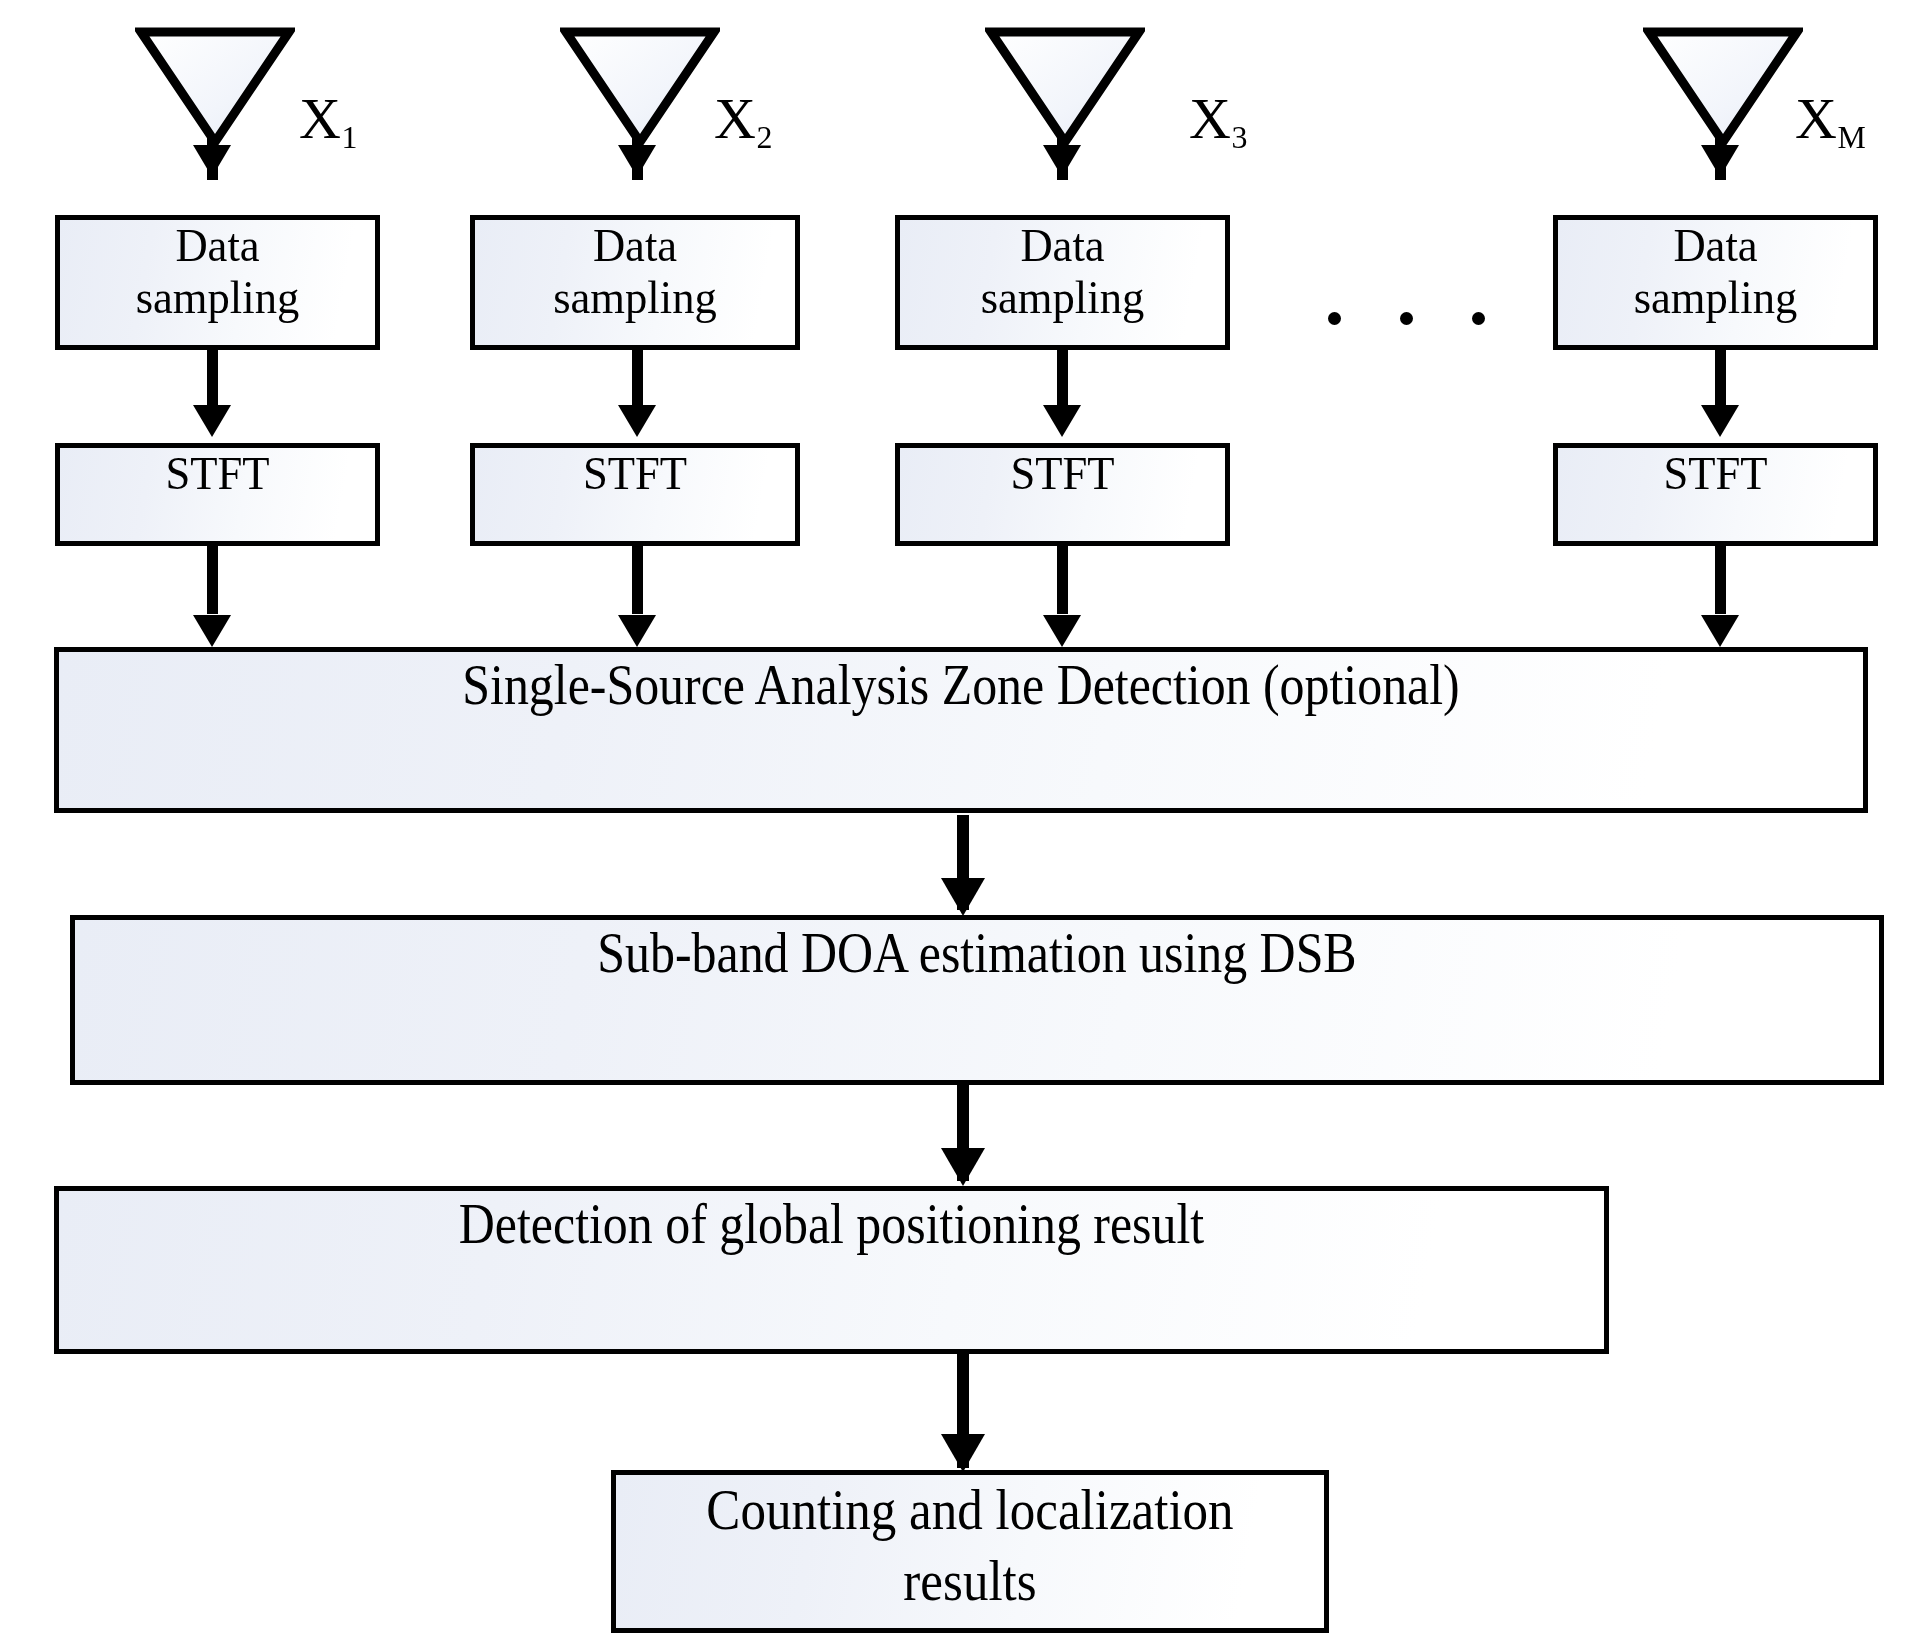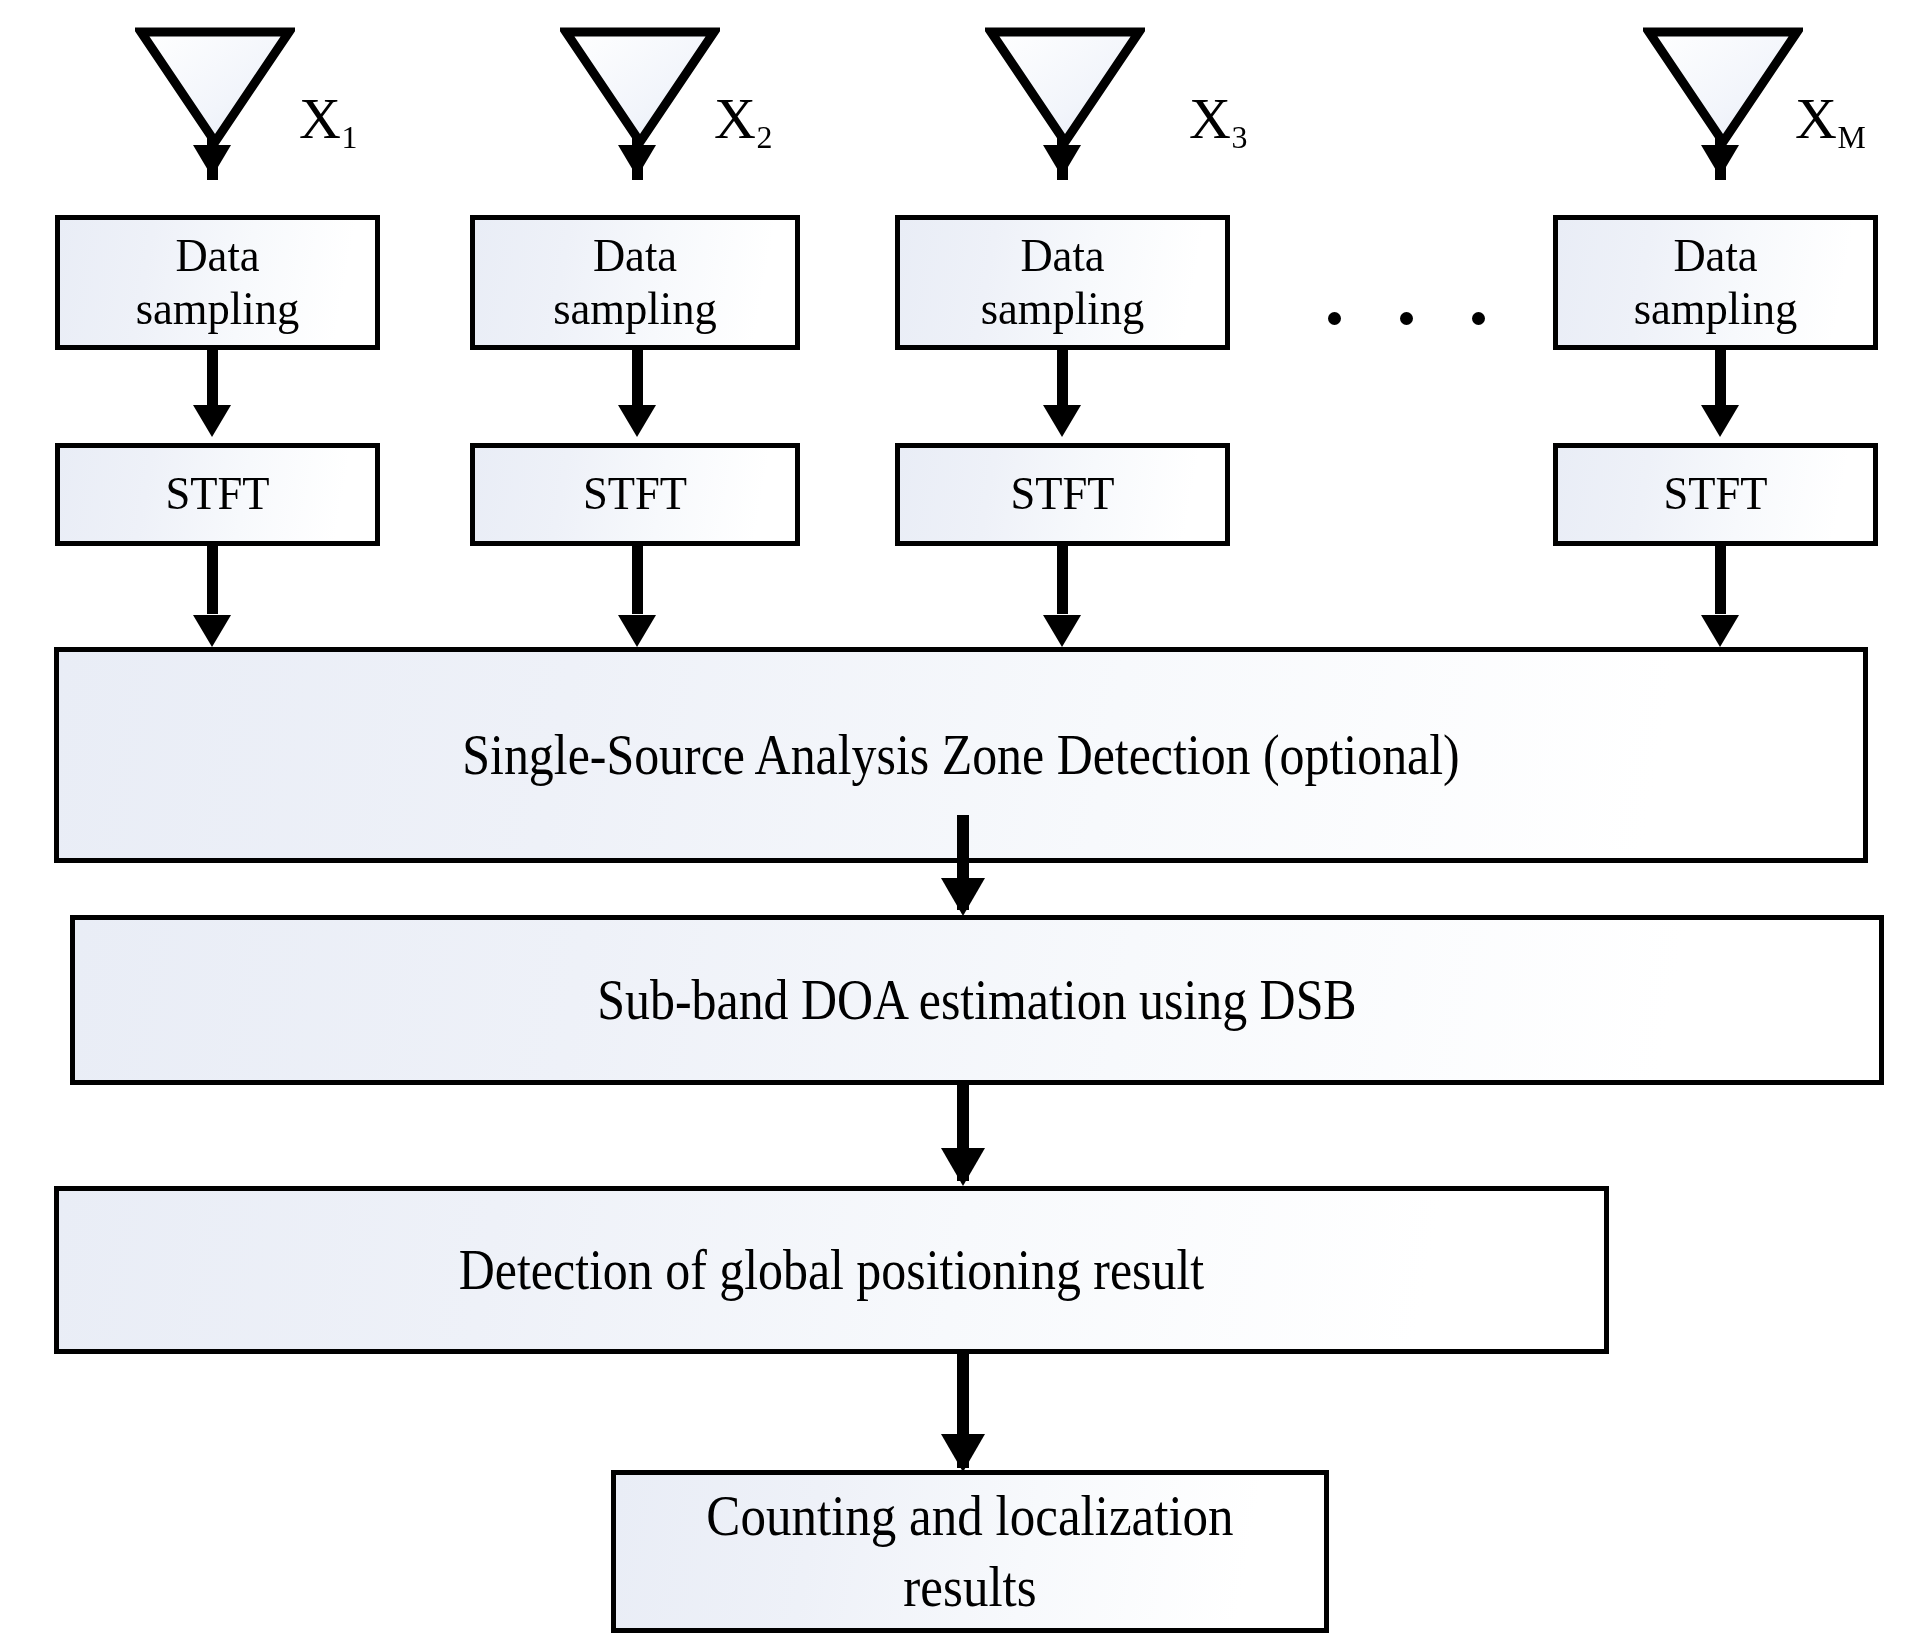--- a/index.html
+++ b/index.html
@@ -19,21 +19,21 @@
     overflow: hidden;
   }
 
   
   .box {
     position: absolute;
     box-sizing: border-box;
     border: 5px solid #000000;
     background: linear-gradient(100deg, #e9edf6 0%, #eef1f8 28%, #f7f9fc 58%, #ffffff 88%);
     display: flex;
-    align-items: center;
+    align-items: flex-start;
     justify-content: center;
     text-align: center;
     color: #000000;
     line-height: 1.14;
   }
   .box-label {
     display: block;
     width: 100%;
     white-space: pre-line;
   }
@@ -239,21 +239,21 @@
   </div>
   <div class="vline" style="left:1715px; top:350px; width:11px; height:65px;"></div>
   <div class="arrowhead small" style="left:1701px; top:405px;"></div>
 
   <div class="box small" style="left:1553px; top:443px; width:325px; height:103px;">
     <span class="box-label">STFT</span>
   </div>
   <div class="vline" style="left:1715px; top:546px; width:11px; height:68px;"></div>
   <div class="arrowhead small" style="left:1701px; top:615px;"></div>
 
-  <div class="box wide" style="left:54px; top:647px; width:1814px; height:216px;">
+  <div class="box wide" style="left:54px; top:647px; width:1814px; height:166px;">
     <span class="box-label">Single-Source Analysis Zone Detection (optional)</span>
   </div>
   <div class="vline" style="left:957px; top:815px; width:12px; height:95px;"></div>
   <div class="arrowhead" style="left:941px; top:878px;"></div>
 
   <div class="box wide" style="left:54px; top:915px; width:1814px; height:170px;margin-left:16px;">
     <span class="box-label">Sub-band DOA estimation using DSB</span>
   </div>
   <div class="vline" style="left:957px; top:1085px; width:12px; height:96px;"></div>
   <div class="arrowhead" style="left:941px; top:1148px;"></div>

